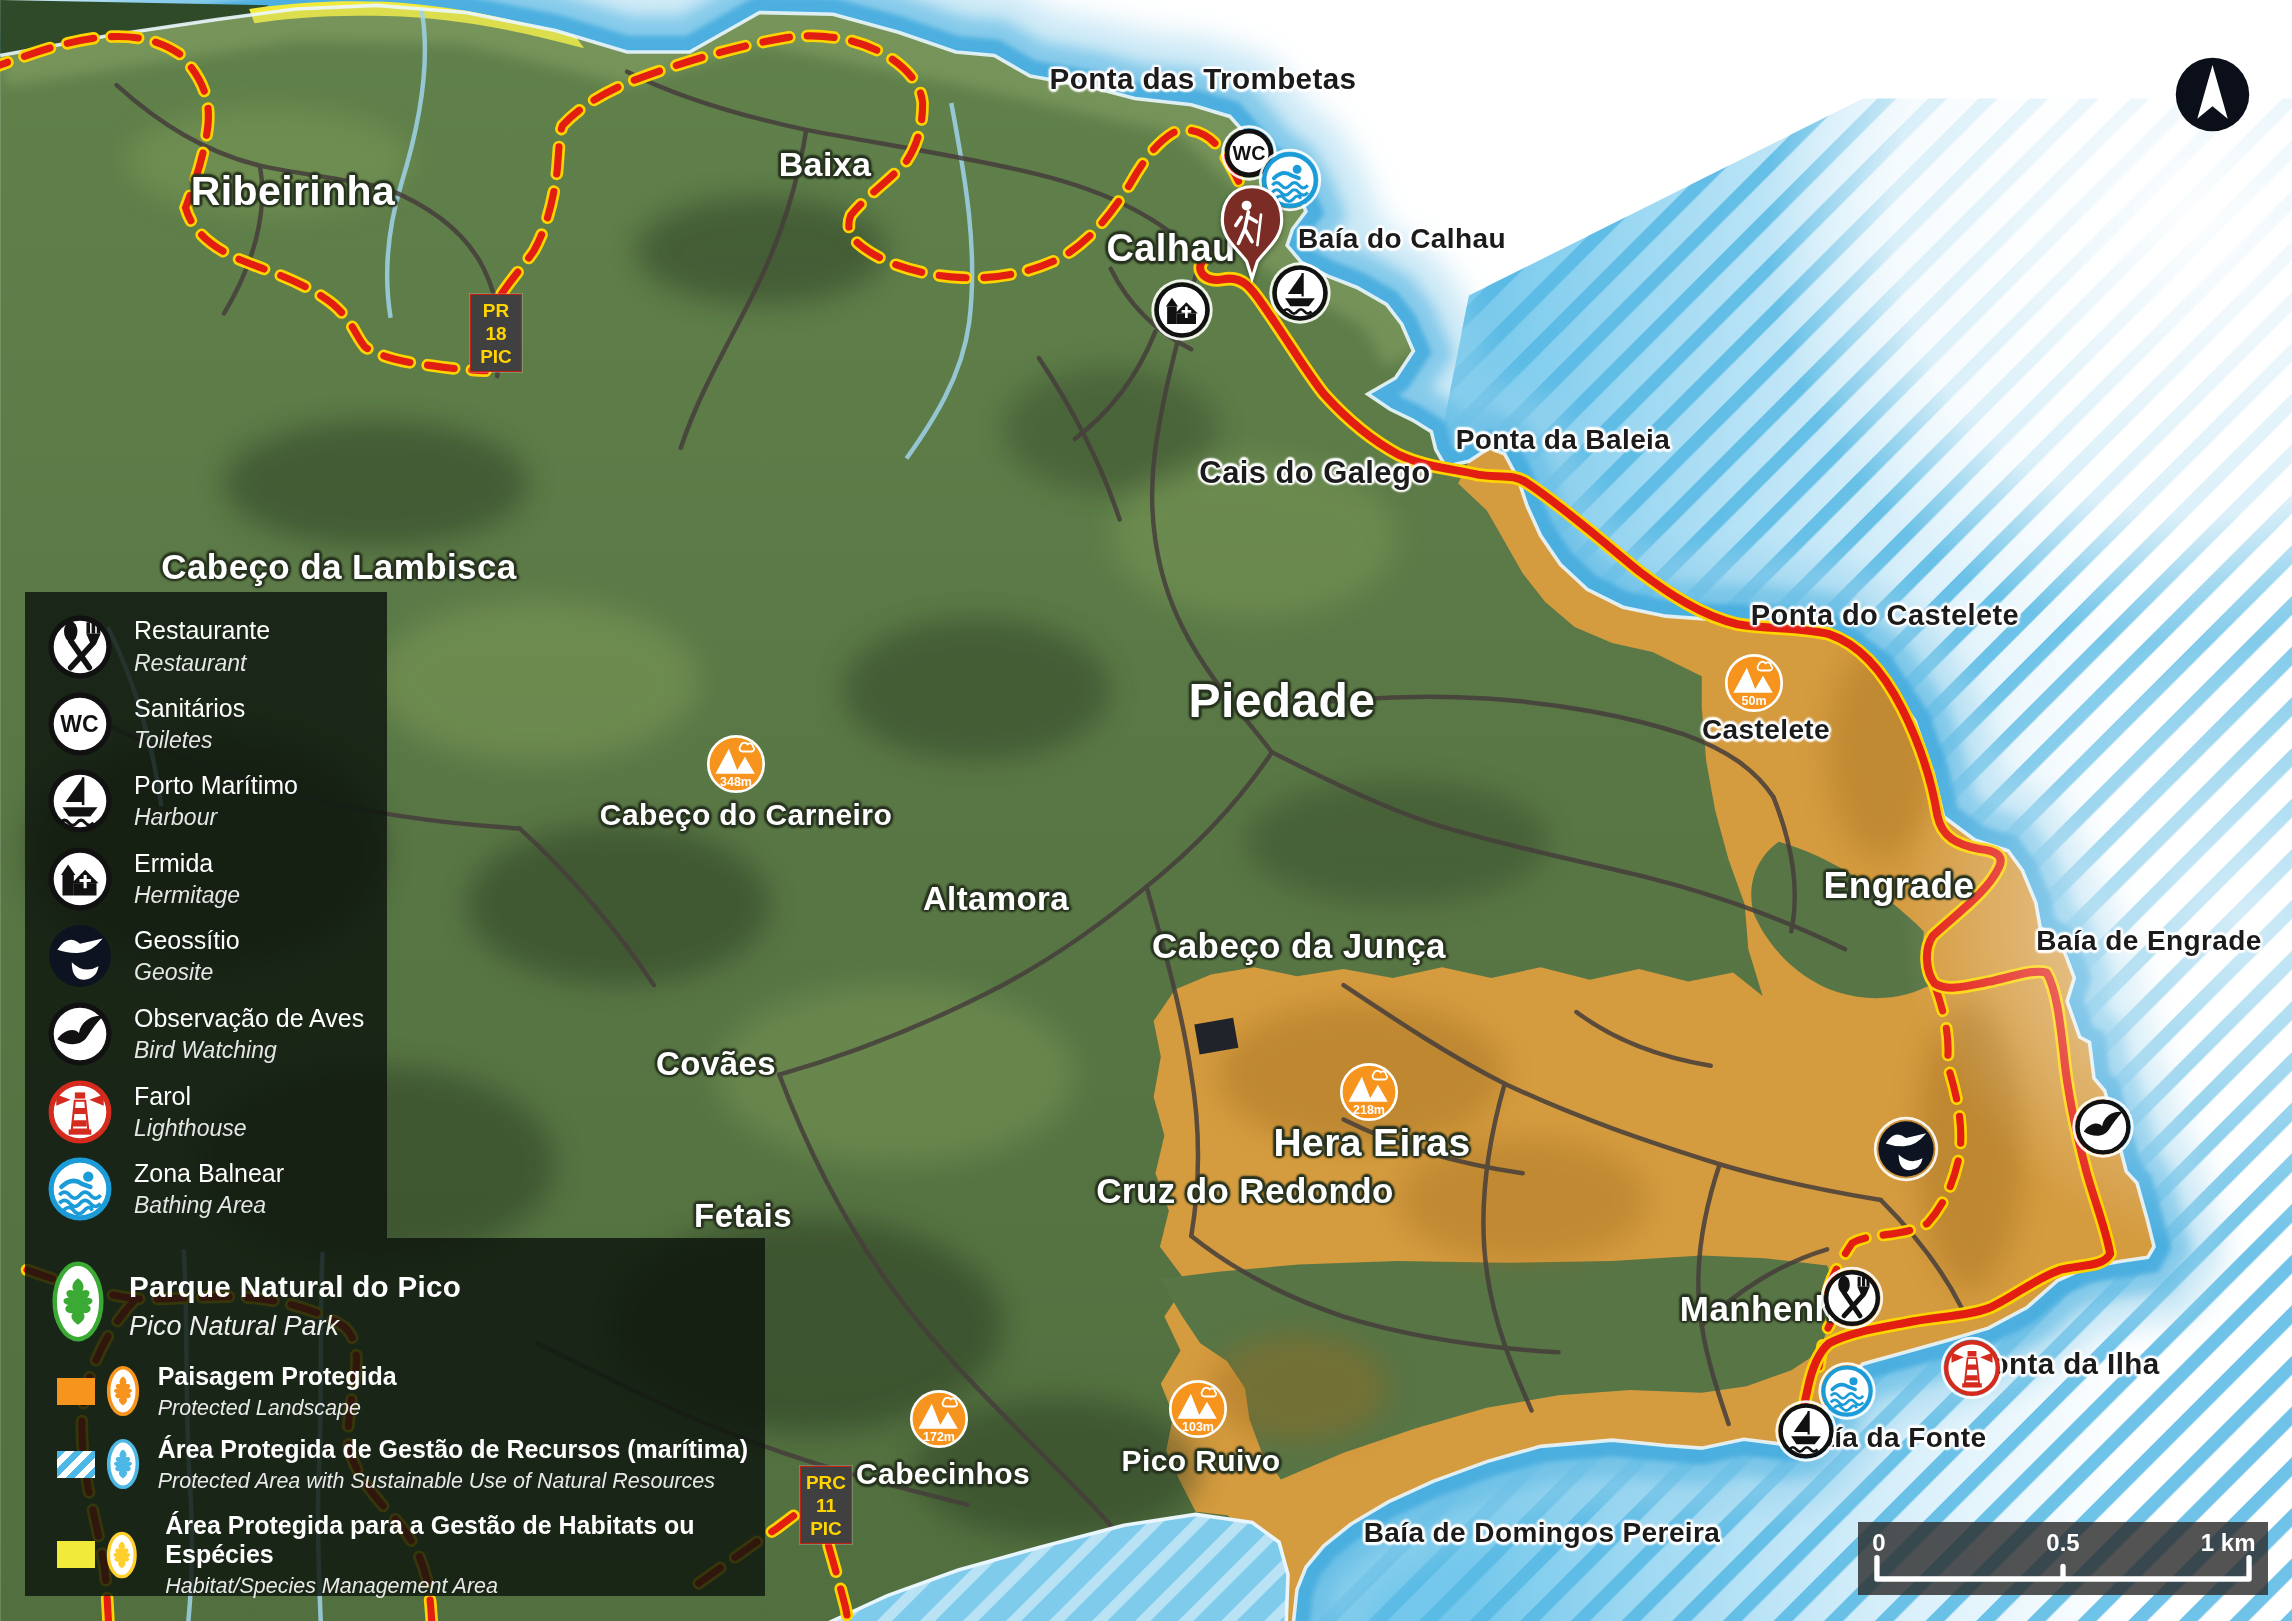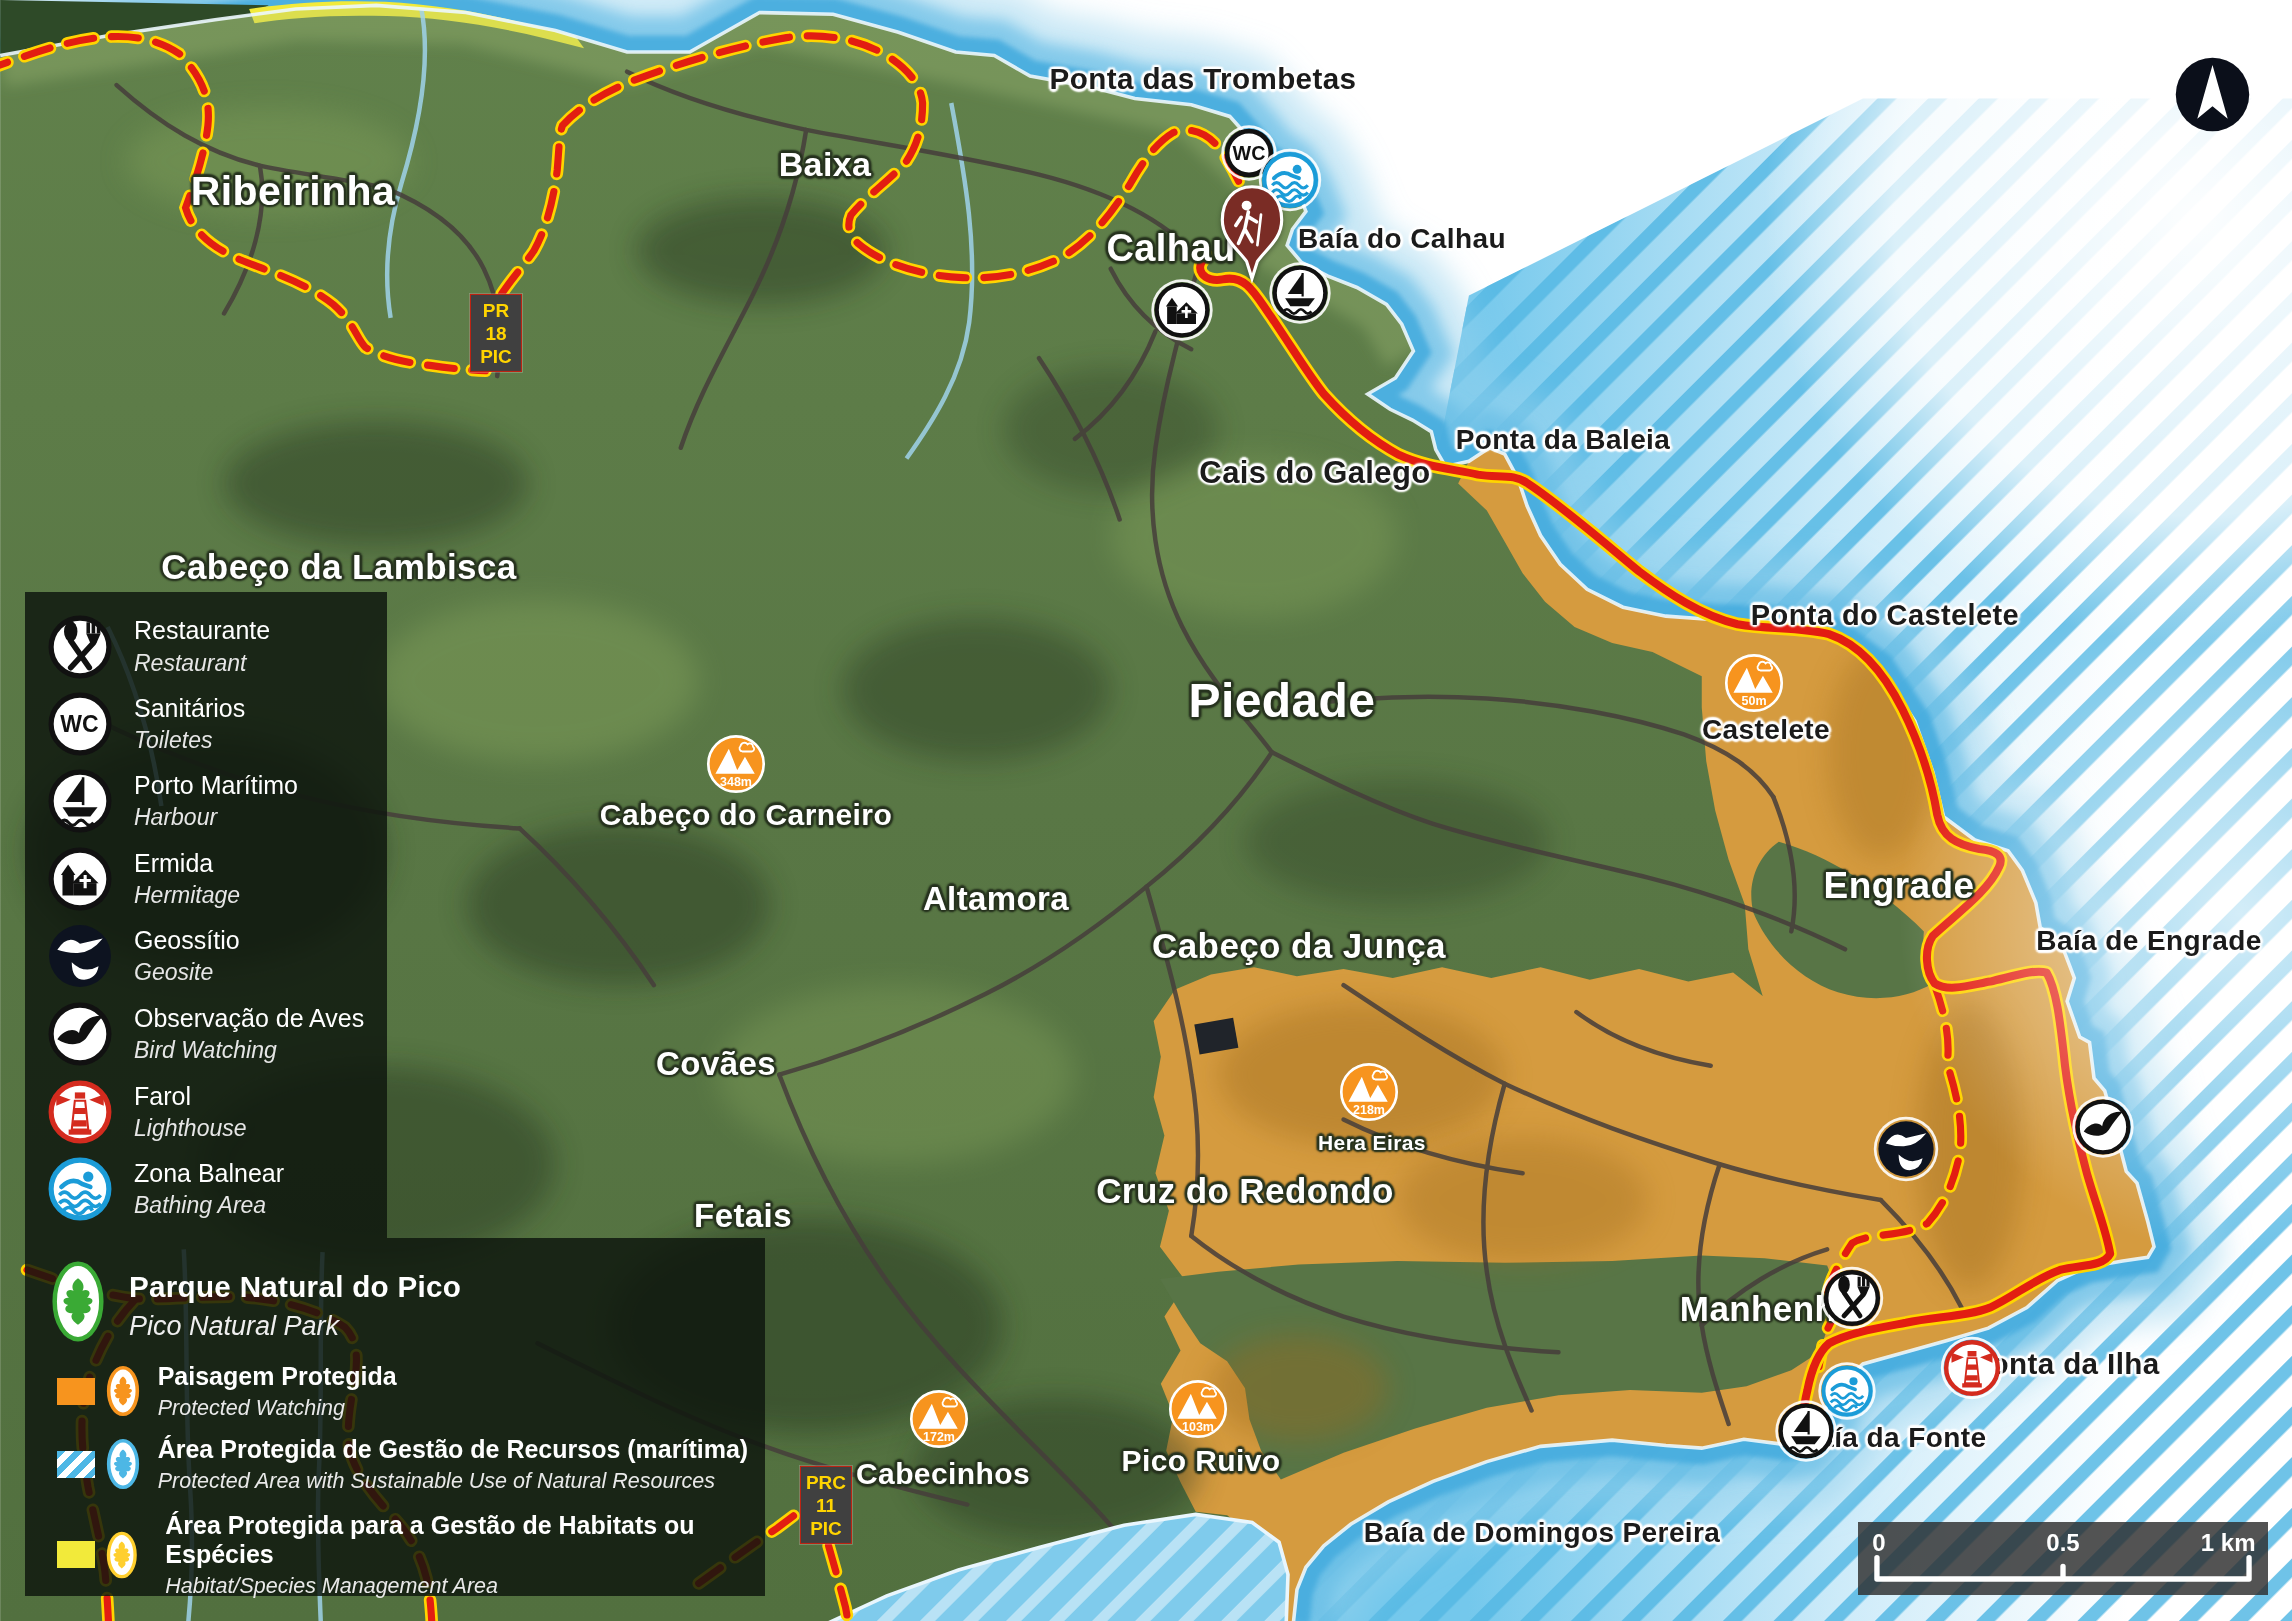--- a/index.html
+++ b/index.html
@@ -231,21 +231,21 @@
 <div class="lbl dark" style="left:1885px;top:615px;font-size:29px">Ponta do Castelete</div>
 <div class="lbl dark" style="left:1766px;top:730px;font-size:28px">Castelete</div>
 <div class="lbl white" style="left:339px;top:566px;font-size:35px">Cabeço da Lambisca</div>
 <div class="lbl white" style="left:1282px;top:701px;font-size:48px">Piedade</div>
 <div class="lbl white" style="left:746px;top:815px;font-size:30px">Cabeço do Carneiro</div>
 <div class="lbl white" style="left:996px;top:898px;font-size:33px">Altamora</div>
 <div class="lbl white" style="left:1299px;top:945px;font-size:35px">Cabeço da Junça</div>
 <div class="lbl white" style="left:1899px;top:885px;font-size:37px">Engrade</div>
 <div class="lbl dark" style="left:2149px;top:941px;font-size:28px">Baía de Engrade</div>
 <div class="lbl white" style="left:716px;top:1063px;font-size:33px">Covães</div>
-<div class="lbl white" style="left:1372px;top:1142px;font-size:21px">Hera Eiras</div>
+<div class="lbl white" style="left:1372px;top:1142px;font-size:39px">Hera Eiras</div>
 <div class="lbl white" style="left:1245px;top:1190px;font-size:35px">Cruz do Redondo</div>
 <div class="lbl white" style="left:743px;top:1215px;font-size:33px">Fetais</div>
 <div class="lbl white" style="left:1768px;top:1308px;font-size:35px">Manhenha</div>
 <div class="lbl dark" style="left:2065px;top:1364px;font-size:29.6px">Ponta da Ilha</div>
 <div class="lbl dark" style="left:1892px;top:1438px;font-size:28px">Baía da Fonte</div>
 <div class="lbl white" style="left:943px;top:1474px;font-size:30px">Cabecinhos</div>
 <div class="lbl white" style="left:1201px;top:1461px;font-size:30px">Pico Ruivo</div>
 <div class="lbl dark" style="left:1542px;top:1533px;font-size:28px">Baía de Domingos Pereira</div>
 
 <div class="peak" style="left:736px;top:764px">
@@ -532,21 +532,21 @@
   <div class="area-row" style="left:32px;top:124px">
     <div class="swatch" style="background:#f7941e"></div>
     <svg width="34" height="52" viewBox="0 0 38 58">
       <ellipse cx="19" cy="29" rx="16" ry="26" fill="#fff" stroke="#f7941e" stroke-width="4"></ellipse>
       <g transform="translate(19,29) scale(0.62)">
         <path d="M0,-26 C5,-23 8,-17 5,-12 C12,-15 16,-9 10,-4 C17,-5 19,2 11,4 C17,7 14,14 6,13 C10,18 4,23 0,26 C-4,23 -10,18 -6,13 C-14,14 -17,7 -11,4 C-19,2 -17,-5 -10,-4 C-16,-9 -12,-15 -5,-12 C-8,-17 -5,-23 0,-26 Z" fill="#f7941e"></path>
       </g>
     </svg>
     <div class="leg-texts" style="margin-left:18px">
       <span class="area-pt">Paisagem Protegida</span>
-      <span class="area-en">Protected Watching</span>
+      <span class="area-en">Protected Landscape</span>
     </div>
   </div>
 
   <div class="area-row" style="left:32px;top:197px">
     <div class="swatch hatched"></div>
     <svg width="34" height="52" viewBox="0 0 38 58">
       <ellipse cx="19" cy="29" rx="16" ry="26" fill="#fff" stroke="#4db7e5" stroke-width="4"></ellipse>
       <g transform="translate(19,29) scale(0.62)">
         <path d="M0,-26 C5,-23 8,-17 5,-12 C12,-15 16,-9 10,-4 C17,-5 19,2 11,4 C17,7 14,14 6,13 C10,18 4,23 0,26 C-4,23 -10,18 -6,13 C-14,14 -17,7 -11,4 C-19,2 -17,-5 -10,-4 C-16,-9 -12,-15 -5,-12 C-8,-17 -5,-23 0,-26 Z" fill="#4db7e5"></path>
       </g>

